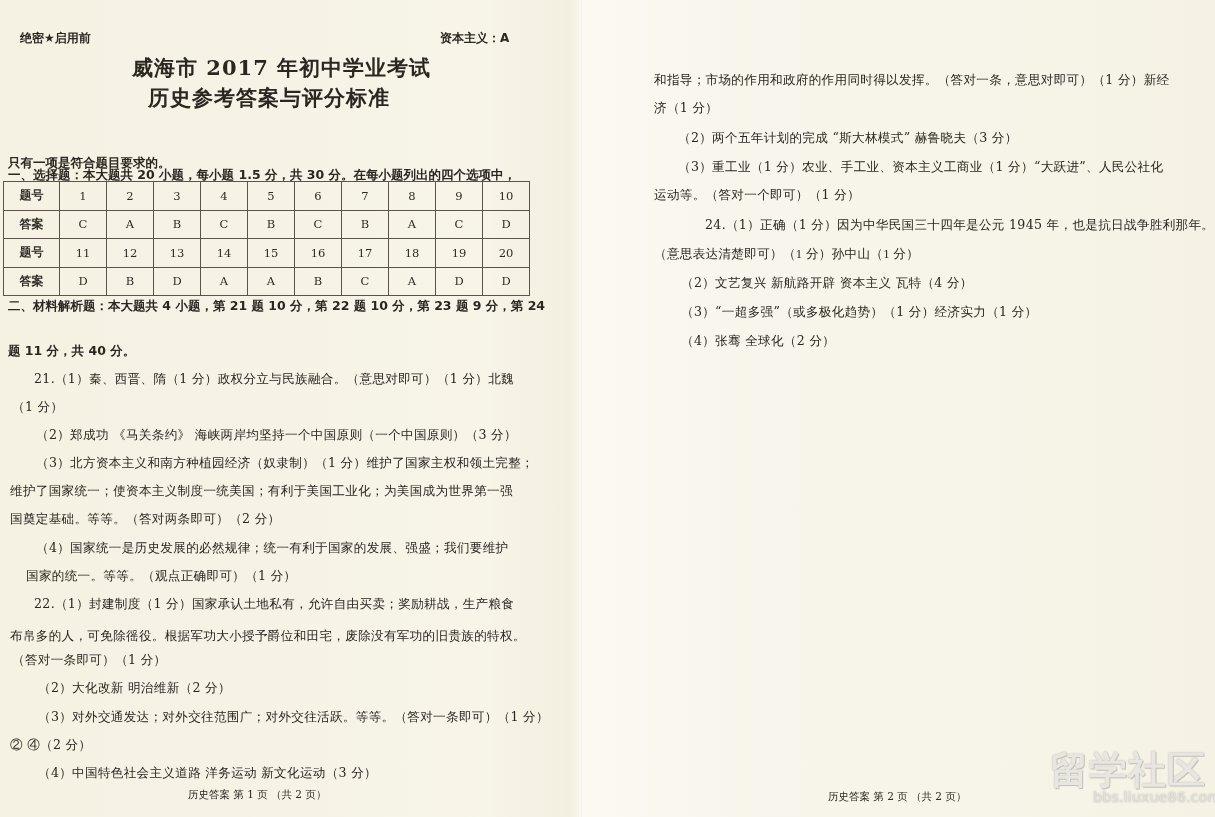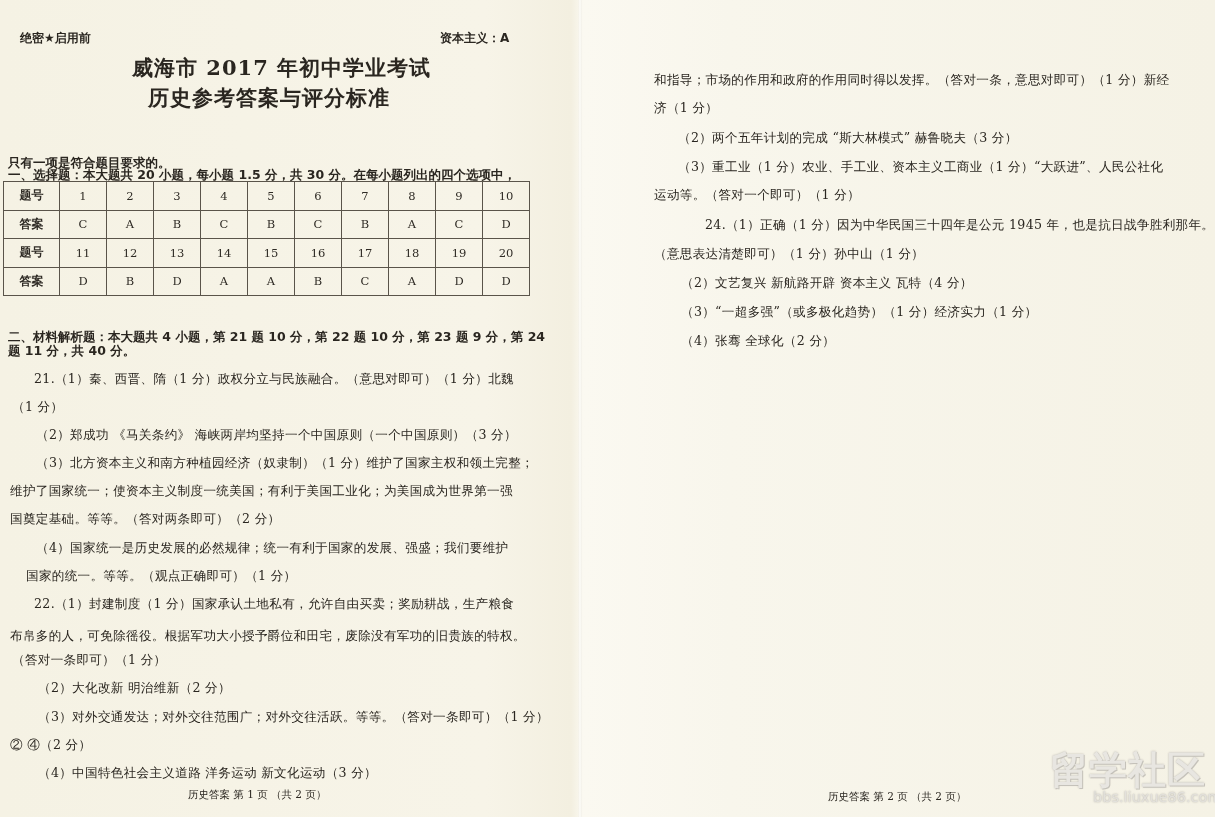--- a/index.html
+++ b/index.html
@@ -115,21 +115,21 @@
         <td>A</td>
         <td>B</td>
         <td>C</td>
         <td>A</td>
         <td>D</td>
         <td>D</td>
       </tr>
     </tbody>
       </table>
 
-    <div class="abs sans sec" style="left:8px; top:329px;">二、材料解析题：本大题共 4 小题，第 21 题 10 分，第 22 题 10 分，第 23 题 9 分，第 24</div>
+    <div class="abs sans sec" style="left:8px; top:298px;">二、材料解析题：本大题共 4 小题，第 21 题 10 分，第 22 题 10 分，第 23 题 9 分，第 24</div>
     <div class="abs sans sec" style="left:8px; top:343px;">题 11 分，共 40 分。</div>
 
     <div class="abs body-t" style="left:34px; top:371px;">21.（1）秦、西晋、隋（1 分）政权分立与民族融合。（意思对即可）（1 分）北魏</div>
     <div class="abs body-t" style="left:12px; top:399px;">（1 分）</div>
     <div class="abs body-t" style="left:36px; top:427px;">（2）郑成功  《马关条约》  海峡两岸均坚持一个中国原则（一个中国原则）（3 分）</div>
     <div class="abs body-t" style="left:36px; top:455px;">（3）北方资本主义和南方种植园经济（奴隶制）（1 分）维护了国家主权和领土完整；</div>
     <div class="abs body-t" style="left:10px; top:483px;">维护了国家统一；使资本主义制度一统美国；有利于美国工业化；为美国成为世界第一强</div>
     <div class="abs body-t" style="left:10px; top:511px;">国奠定基础。等等。（答对两条即可）（2 分）</div>
     <div class="abs body-t" style="left:36px; top:540px;">（4）国家统一是历史发展的必然规律；统一有利于国家的发展、强盛；我们要维护</div>
     <div class="abs body-t" style="left:10px; top:568px;margin-left:16px;">国家的统一。等等。（观点正确即可）（1 分）</div>
@@ -146,21 +146,21 @@
 
   <div class="fold"></div>
 
   <div class="page page-right">
     <div class="abs body-t" style="left:69px; top:72px;">和指导；市场的作用和政府的作用同时得以发挥。（答对一条，意思对即可）（1 分）新经</div>
     <div class="abs body-t" style="left:69px; top:100px;">济（1 分）</div>
     <div class="abs body-t" style="left:93px; top:130px;">（2）两个五年计划的完成    “斯大林模式”    赫鲁晓夫（3 分）</div>
     <div class="abs body-t" style="left:93px; top:159px;">（3）重工业（1 分）农业、手工业、资本主义工商业（1 分）“大跃进”、人民公社化</div>
     <div class="abs body-t" style="left:69px; top:187px;">运动等。（答对一个即可）（1 分）</div>
     <div class="abs body-t" style="left:93px; top:217px;margin-left:27px;">24.（1）正确（1 分）因为中华民国三十四年是公元 1945 年，也是抗日战争胜利那年。</div>
-    <div class="abs body-t" style="left:69px; top:246px;">（意思表达清楚即可）（1 分）孙中山（1 分）</div>
+    <div class="abs body-t" style="left:69px; top:246px;font-family:Liberation Serif, serif;">（意思表达清楚即可）（1 分）孙中山（1 分）</div>
     <div class="abs body-t" style="left:96px; top:275px;">（2）文艺复兴    新航路开辟    资本主义    瓦特（4 分）</div>
     <div class="abs body-t" style="left:96px; top:304px;">（3）“一超多强”（或多极化趋势）（1 分）经济实力（1 分）</div>
     <div class="abs body-t" style="left:96px; top:333px;">（4）张骞    全球化（2 分）</div>
 
     <div class="abs footer" style="left:243px; top:790px;">历史答案  第 2 页  （共 2 页）</div>
   </div>
 
   <div class="watermark">
     <div class="wm-big">留学社区</div>
     <div class="wm-url">bbs.liuxue86.com</div>

